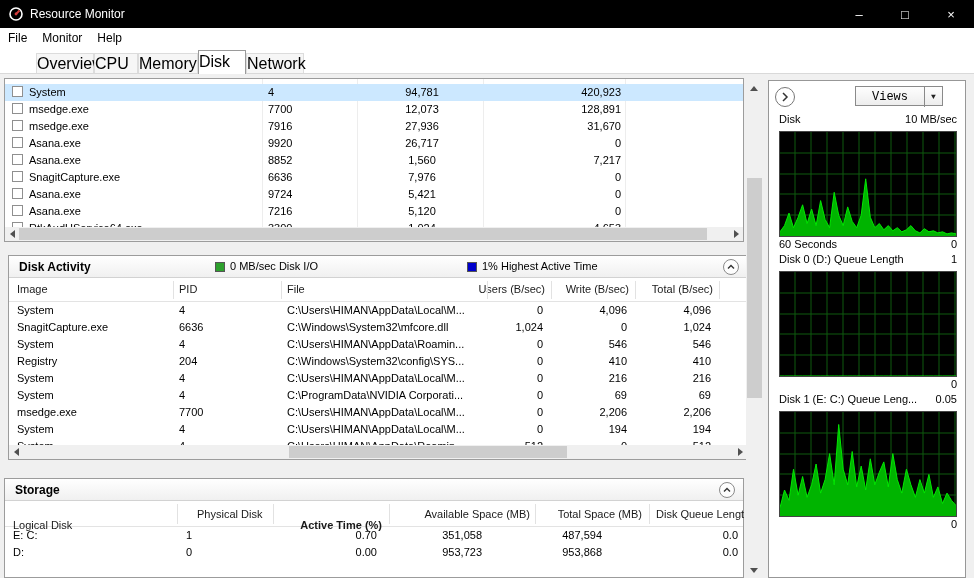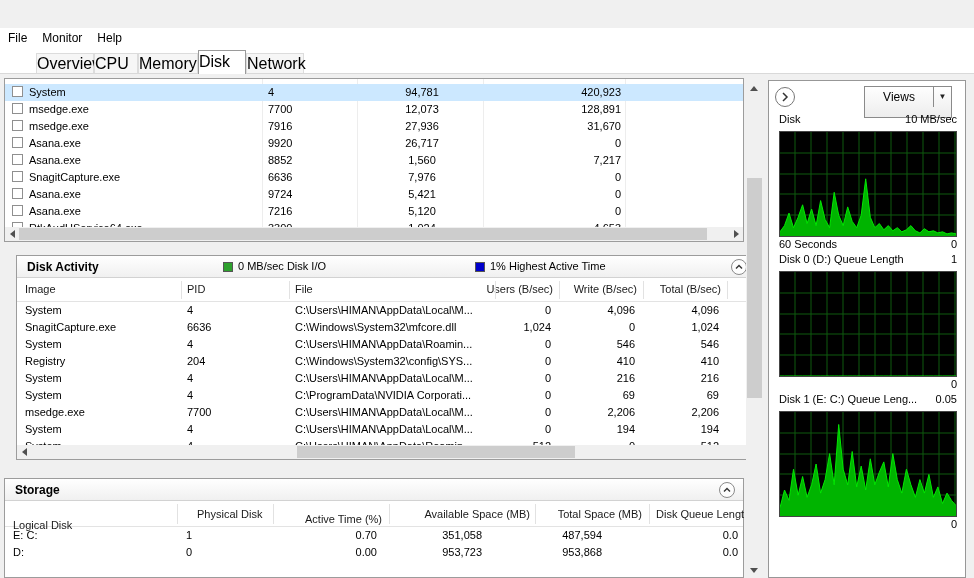--- a/index.html
+++ b/index.html
@@ -18,21 +18,21 @@
   .menu-item { padding:0 7px 0 0; margin-right:8px; font-size:12px; }
 
   
   .tabbar { position:absolute; left:0; top:48px; width:974px; height:26px; background:#fff; border-bottom:1px solid #d9d9d9; z-index:1; }
   .tab { position:absolute; top:5px; height:20px; background:#f6f6f6; border:1px solid #dcdcdc; border-bottom:none; text-align:left; line-height:19px; font-size:16px;margin-left:32px; }
   .tab.active { top:2px; height:24px; background:#fff; border:1px solid #9a9a9a; border-bottom:none; z-index:3; line-height:22px; }
 
   
   .section { position:absolute; background:#fff; border:1px solid #9c9c9c; }
   #sec-processes { left:4px; top:78px; width:740px; height:164px; }
-  #sec-disk { left:16px; top:255px; width:740px; height:205px; }
+  #sec-disk { left:8px; top:255px; width:740px; height:205px; }
   #sec-storage { left:4px; top:478px; width:740px; height:100px; }
 
   .sec-header { position:absolute; left:0; top:0; right:0; height:22px; background:linear-gradient(#ffffff,#f0f0f0); border-bottom:1px solid #d2d2d2; }
   .sec-title { position:absolute; left:10px; top:4px; font-weight:bold; font-size:12px; }
   .legend-swatch { position:absolute; top:6px; width:10px; height:10px; border:1px solid #555; }
   .legend-label { position:absolute; top:4px; font-size:11px; }
   .collapse-btn { position:absolute; right:8px; top:3px; width:16px; height:16px; border:1px solid #8a8a8a; border-radius:50%; background:#fdfdfd; }
 
   .colhead { position:absolute; left:0; top:22px; width:738px; height:24px; background:#fff; border-bottom:1px solid #e3e3e3; font-size:11px; color:#1a1a1a; }
   .colhead span { position:absolute; top:5px; white-space:nowrap; }
@@ -83,34 +83,55 @@
   .vs-arrow.up { top:0; } .vs-arrow.down { bottom:0; }
   .vs-thumb { position:absolute; left:1px; width:15px; top:100px; height:220px; background:#cdcdcd; }
   .tri-l { width:0; height:0; border:4px solid transparent; border-right:5px solid #505050; margin:3px 0 0 1px; }
   .tri-r { width:0; height:0; border:4px solid transparent; border-left:5px solid #505050; margin:3px 0 0 5px; }
   .tri-u { width:0; height:0; border:4px solid transparent; border-bottom:5px solid #505050; margin:4px 0 0 4px; }
   .tri-d { width:0; height:0; border:4px solid transparent; border-top:5px solid #505050; margin:7px 0 0 4px; }
 
   
   .side-panel { position:absolute; left:768px; top:80px; width:198px; height:498px; background:#fff; border:1px solid #979797; }
   .expand-btn { position:absolute; left:6px; top:6px; width:20px; height:20px; border:1px solid #777; border-radius:50%; background:#fff; }
-  .views-btn { position:absolute; left:95px; top:5px; width:88px; height:32px; border:1px solid #8a8a8a; background:linear-gradient(#fefefe,#ededed); font-size:12px; }
+  .views-btn { position:absolute; left:86px; top:5px; width:88px; height:20px; border:1px solid #8a8a8a; background:linear-gradient(#fefefe,#ededed); font-size:12px;font-family:Liberation Mono, monospace; }
   .views-label { position:absolute; left:0; top:3px; width:68px; text-align:center; }
   .views-arrow { position:absolute; right:0; top:0; width:18px; height:20px; border-left:1px solid #8a8a8a; text-align:center; font-size:8px; line-height:20px; color:#222; }
 
   .graph-block { position:absolute; left:10px; width:178px; }
   .graph-label { display:flex; justify-content:space-between; height:16px; font-size:11px; margin-bottom:2px; }
   .graph-canvas { width:178px; height:106px; background:#000; border:1px solid #454545; }
   .graph-bottom { display:flex; justify-content:space-between; height:14px; font-size:11px; margin-top:1px; }
 </style>
 </head>
 <body>
 
 <div class="window">
 
+  <div class="titlebar">
+    <span class="app-icon">
+      <svg width="16" height="16" viewBox="0 0 16 16">
+          <circle cx="8" cy="8" r="6" fill="none" stroke="#fff" stroke-width="1.6"></circle>
+          <path d="M8 8 L11.5 4.5" stroke="#d43b3b" stroke-width="2" fill="none"></path>
+          <circle cx="8" cy="8" r="1.4" fill="#d43b3b"></circle>
+        </svg>
+    </span>
+    <span class="win-title">Resource Monitor</span>
+    <div class="win-controls">
+      <div class="win-btn">
+          <span>–</span>
+        </div>
+      <div class="win-btn">
+          <span>□</span>
+        </div>
+      <div class="win-btn">
+          <span>×</span>
+        </div>
+    </div>
+  </div>
 
   <div class="menubar">
     <span class="menu-item">File</span>
     <span class="menu-item">Monitor</span>
     <span class="menu-item">Help</span>
   </div>
 
   <div class="tabbar">
     <div class="tab" style="left:4px;width:58px;">Overview</div>
     <div class="tab" style="left:62px;width:44px;">CPU</div>
@@ -317,21 +338,21 @@
       <span class="sec-title">Storage</span>
       <div class="collapse-btn">
         <svg width="14" height="14" viewBox="0 0 14 14">
             <polyline points="4,8.5 7,5.5 10,8.5" fill="none" stroke="#333" stroke-width="1.4"></polyline>
           </svg>
       </div>
     </div>
     <div class="colhead" style="height:26px;">
       <span class="sh-logical" style="top:7px;">Logical Disk</span>
       <span class="sh-physical" style="top:7px;margin-left:11px;">Physical Disk</span>
-      <span class="sh-active" style="top:12px;">Active Time (%)</span>
+      <span class="sh-active" style="top:18px;font-weight:bold;">Active Time (%)</span>
       <span class="sh-avail" style="top:7px;">Available Space (MB)</span>
       <span class="sh-total" style="top:7px;">Total Space (MB)</span>
       <span class="sh-queue" style="top:7px;">Disk Queue Lengt</span>
       <div class="col-sep" style="left:172px;height:20px;"></div>
       <div class="col-sep" style="left:268px;height:20px;"></div>
       <div class="col-sep" style="left:384px;height:20px;"></div>
       <div class="col-sep" style="left:530px;height:20px;"></div>
       <div class="col-sep" style="left:644px;height:20px;"></div>
     </div>
     <div class="rows" style="top:48px;height:50px;">

